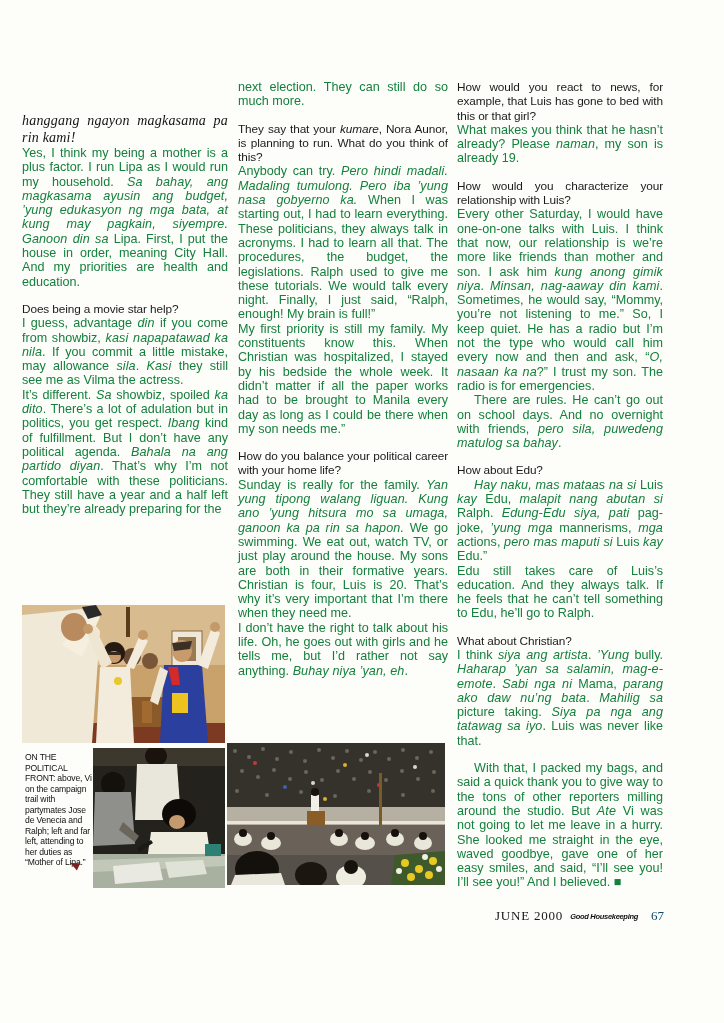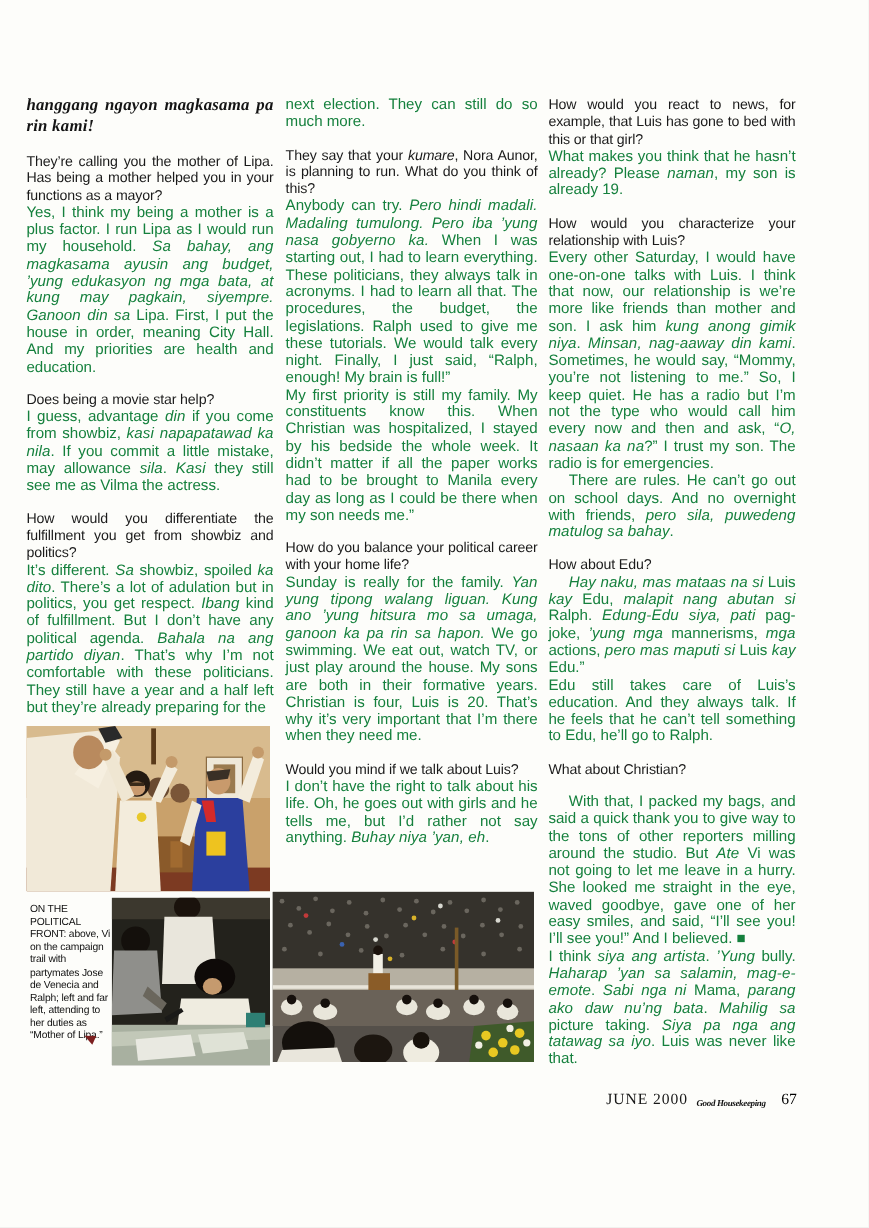--- a/index.html
+++ b/index.html
@@ -1,77 +1,74 @@
 <!DOCTYPE html>
 <html><head>
 <meta charset="utf-8">
 <style>
   html,body{margin:0;padding:0;background:#e8e8e6;}
   #page{position:relative;width:724px;height:1023px;background:#fdfdfa;overflow:hidden;
         font-family:"Liberation Serif",serif;color:#141414;}
   .col{position:absolute;top:80px;}
   .blk{margin:0;text-align:justify;}
   .blk.gap{margin-top:13px;}
-  .lead{font-family:"Liberation Serif",serif;font-style:italic;font-weight:bold;
-        font-size:14px;line-height:17px;letter-spacing:.2px;}
+  .lead{font-family:"Liberation Serif",serif;font-style:italic;font-weight:normal;
+        font-size:14px;line-height:17px;letter-spacing:.2px;margin-top:32px;}
   .q{font-family:"Liberation Sans",sans-serif;font-size:11.8px;line-height:14.3px;
      letter-spacing:-.1px;color:#1a1a1a;}
   .a{font-family:Liberation Sans, sans-serif;font-size:12.6px;line-height:14.3px;color:#15803d;}
   .a i{letter-spacing:.1px;}
   .indent{text-indent:17px;}
   .photo{position:absolute;overflow:hidden;}
   .photo svg{display:block;}
   #caption{position:absolute;left:25px;top:752px;width:68px;
            font-family:"Liberation Sans",sans-serif;font-weight:normal;
            font-size:8.6px;line-height:10.5px;letter-spacing:-.15px;color:#101010;}
   #red-mark{position:absolute;left:70px;top:861px;width:0;height:0;
             border-left:9px solid #7c1f1f;border-top:4px solid transparent;
             border-bottom:4px solid transparent;transform:rotate(205deg);}
-  #footer{position:absolute;top:908px;right:60px;display:flex;align-items:flex-end;gap:7px;}
+  #footer{position:absolute;top:908px;right:60px;display:flex;align-items:center;gap:7px;}
   #footer .date{font-family:"Liberation Serif",serif;font-size:13px;letter-spacing:.8px;color:#171717;}
-  #footer .mag{font-family:Liberation Serif, serif;font-weight:bold;font-style:italic;
+  #footer .mag{font-family:Liberation Sans, sans-serif;font-weight:bold;font-style:italic;
                font-size:7.5px;letter-spacing:-.3px;color:#111;}
-  #footer .pageno{font-family:"Liberation Serif",serif;font-size:13px;color:#000000;margin-left:6px;}
+  #footer .pageno{font-family:"Liberation Serif",serif;font-size:13px;color:#0c4a6e;margin-left:6px;}
 </style>
 </head>
 <body>
 
 <div id="page">
 
   <div class="col" style="left:22px;width:206px;">
       <div class="blk lead"><i>hanggang ngayon magkasama pa rin kami!</i></div>
-      <div class="blk q gap"><span>They’re calling you the mother of Lipa. Has being a mother helped you in your functions as a mayor?</span></div>
       <div class="blk a"><span>Yes, I think my being a mother is a plus factor. I run Lipa as I would run my household. </span><i>Sa bahay, ang magkasama ayusin ang budget, ’yung edukasyon ng mga bata, at kung may pagkain, siyempre. Ganoon din sa</i><span> Lipa. First, I put the house in order, meaning City Hall. And my priorities are health and education.</span></div>
       <div class="blk q gap"><span>Does being a movie star help?</span></div>
       <div class="blk a"><span>I guess, advantage </span><i>din</i><span> if you come from showbiz, </span><i>kasi napapatawad ka nila</i><span>. If you commit a little mistake, may allowance </span><i>sila</i><span>. </span><i>Kasi</i><span> they still see me as Vilma the actress.</span></div>
-      <div class="blk q gap"><span>How would you differentiate the fulfillment you get from showbiz and politics?</span></div>
       <div class="blk a"><span>It’s different. </span><i>Sa</i><span> showbiz, spoiled </span><i>ka dito</i><span>. There’s a lot of adulation but in politics, you get respect. </span><i>Ibang</i><span> kind of fulfillment. But I don’t have any political agenda. </span><i>Bahala na ang partido diyan</i><span>. That’s why I’m not comfortable with these politicians. They still have a year and a half left but they’re already preparing for the</span></div>
     </div>
   <div class="col" style="left:238px;width:210px;">
       <div class="blk a"><span>next election. They can still do so much more.</span></div>
       <div class="blk q gap"><span>They say that your </span><i>kumare</i><span>, Nora Aunor, is planning to run. What do you think of this?</span></div>
       <div class="blk a"><span>Anybody can try. </span><i>Pero hindi madali. Madaling tumulong. Pero iba ’yung nasa gobyerno ka.</i><span> When I was starting out, I had to learn everything. These politicians, they always talk in acronyms. I had to learn all that. The procedures, the budget, the legislations. Ralph used to give me these tutorials. We would talk every night. Finally, I just said, “Ralph, enough! My brain is full!”</span></div>
       <div class="blk a"><span>My first priority is still my family. My constituents know this. When Christian was hospitalized, I stayed by his bedside the whole week. It didn’t matter if all the paper works had to be brought to Manila every day as long as I could be there when my son needs me.”</span></div>
       <div class="blk q gap"><span>How do you balance your political career with your home life?</span></div>
       <div class="blk a"><span>Sunday is really for the family. </span><i>Yan yung tipong walang liguan. Kung ano ’yung hitsura mo sa umaga, ganoon ka pa rin sa hapon.</i><span> We go swimming. We eat out, watch TV, or just play around the house. My sons are both in their formative years. Christian is four, Luis is 20. That’s why it’s very important that I’m there when they need me.</span></div>
-      <div class="blk q gap"><span>Would you mind if we talk about Luis?</span></div>
       <div class="blk a"><span>I don’t have the right to talk about his life. Oh, he goes out with girls and he tells me, but I’d rather not say anything. </span><i>Buhay niya ’yan, eh</i><span>.</span></div>
     </div>
   <div class="col" style="left:457px;width:206px;">
       <div class="blk q"><span>How would you react to news, for example, that Luis has gone to bed with this or that girl?</span></div>
       <div class="blk a"><span>What makes you think that he hasn’t already? Please </span><i>naman</i><span>, my son is already 19.</span></div>
       <div class="blk q gap"><span>How would you characterize your relationship with Luis?</span></div>
       <div class="blk a"><span>Every other Saturday, I would have one-on-one talks with Luis. I think that now, our relationship is we’re more like friends than mother and son. I ask him </span><i>kung anong gimik niya</i><span>. </span><i>Minsan, nag-aaway din kami</i><span>. Sometimes, he would say, “Mommy, you’re not listening to me.” So, I keep quiet. He has a radio but I’m not the type who would call him every now and then and ask, “</span><i>O, nasaan ka na</i><span>?” I trust my son. The radio is for emergencies.</span></div>
       <div class="blk a indent"><span>There are rules. He can’t go out on school days. And no overnight with friends, </span><i>pero sila, puwedeng matulog sa bahay</i><span>.</span></div>
       <div class="blk q gap"><span>How about Edu?</span></div>
       <div class="blk a indent"><i>Hay naku, mas mataas na si</i><span> Luis </span><i>kay</i><span> Edu, </span><i>malapit nang abutan si</i><span> Ralph. </span><i>Edung-Edu siya, pati</i><span> pag-joke, </span><i>’yung mga</i><span> mannerisms, </span><i>mga</i><span> actions, </span><i>pero mas maputi si</i><span> Luis </span><i>kay</i><span> Edu.”</span></div>
       <div class="blk a"><span>Edu still takes care of Luis’s education. And they always talk. If he feels that he can’t tell something to Edu, he’ll go to Ralph.</span></div>
       <div class="blk q gap"><span>What about Christian?</span></div>
+      <div class="blk a"><span>I think </span><i>siya ang artista</i><span>. </span><i>’Yung</i><span> bully. </span><i>Haharap ’yan sa salamin, mag-e-emote</i><span>. </span><i>Sabi nga ni</i><span> Mama, </span><i>parang ako daw nu’ng bata</i><span>. </span><i>Mahilig sa</i><span> picture taking. </span><i>Siya pa nga ang tatawag sa iyo</i><span>. Luis was never like that.</span></div>
       <div class="blk a gap indent"><span>With that, I packed my bags, and said a quick thank you to give way to the tons of other reporters milling around the studio. But </span><i>Ate</i><span> Vi was not going to let me leave in a hurry. She looked me straight in the eye, waved goodbye, gave one of her easy smiles, and said, “I’ll see you! I’ll see you!” And I believed.  ■</span></div>
-      <div class="blk a"><span>I think </span><i>siya ang artista</i><span>. </span><i>’Yung</i><span> bully. </span><i>Haharap ’yan sa salamin, mag-e-emote</i><span>. </span><i>Sabi nga ni</i><span> Mama, </span><i>parang ako daw nu’ng bata</i><span>. </span><i>Mahilig sa</i><span> picture taking. </span><i>Siya pa nga ang tatawag sa iyo</i><span>. Luis was never like that.</span></div>
     </div>
 
   <div class="photo" style="left:22px;top:605px;width:203px;height:138px;">
     <svg width="203" height="138" viewBox="0 0 203 138">
       <rect width="203" height="138" fill="#c9a16b"></rect>
       <rect y="0" width="203" height="60" fill="#d8bb8e"></rect>
       <rect x="150" y="26" width="30" height="36" fill="#efe8d8" stroke="#8a6a40"></rect>
       <rect x="156" y="32" width="18" height="24" fill="#9a7a4e"></rect>
       <ellipse cx="110" cy="52" rx="9" ry="9" fill="#6a4a30"></ellipse>
       <ellipse cx="128" cy="56" rx="8" ry="8" fill="#7a5638"></ellipse>

